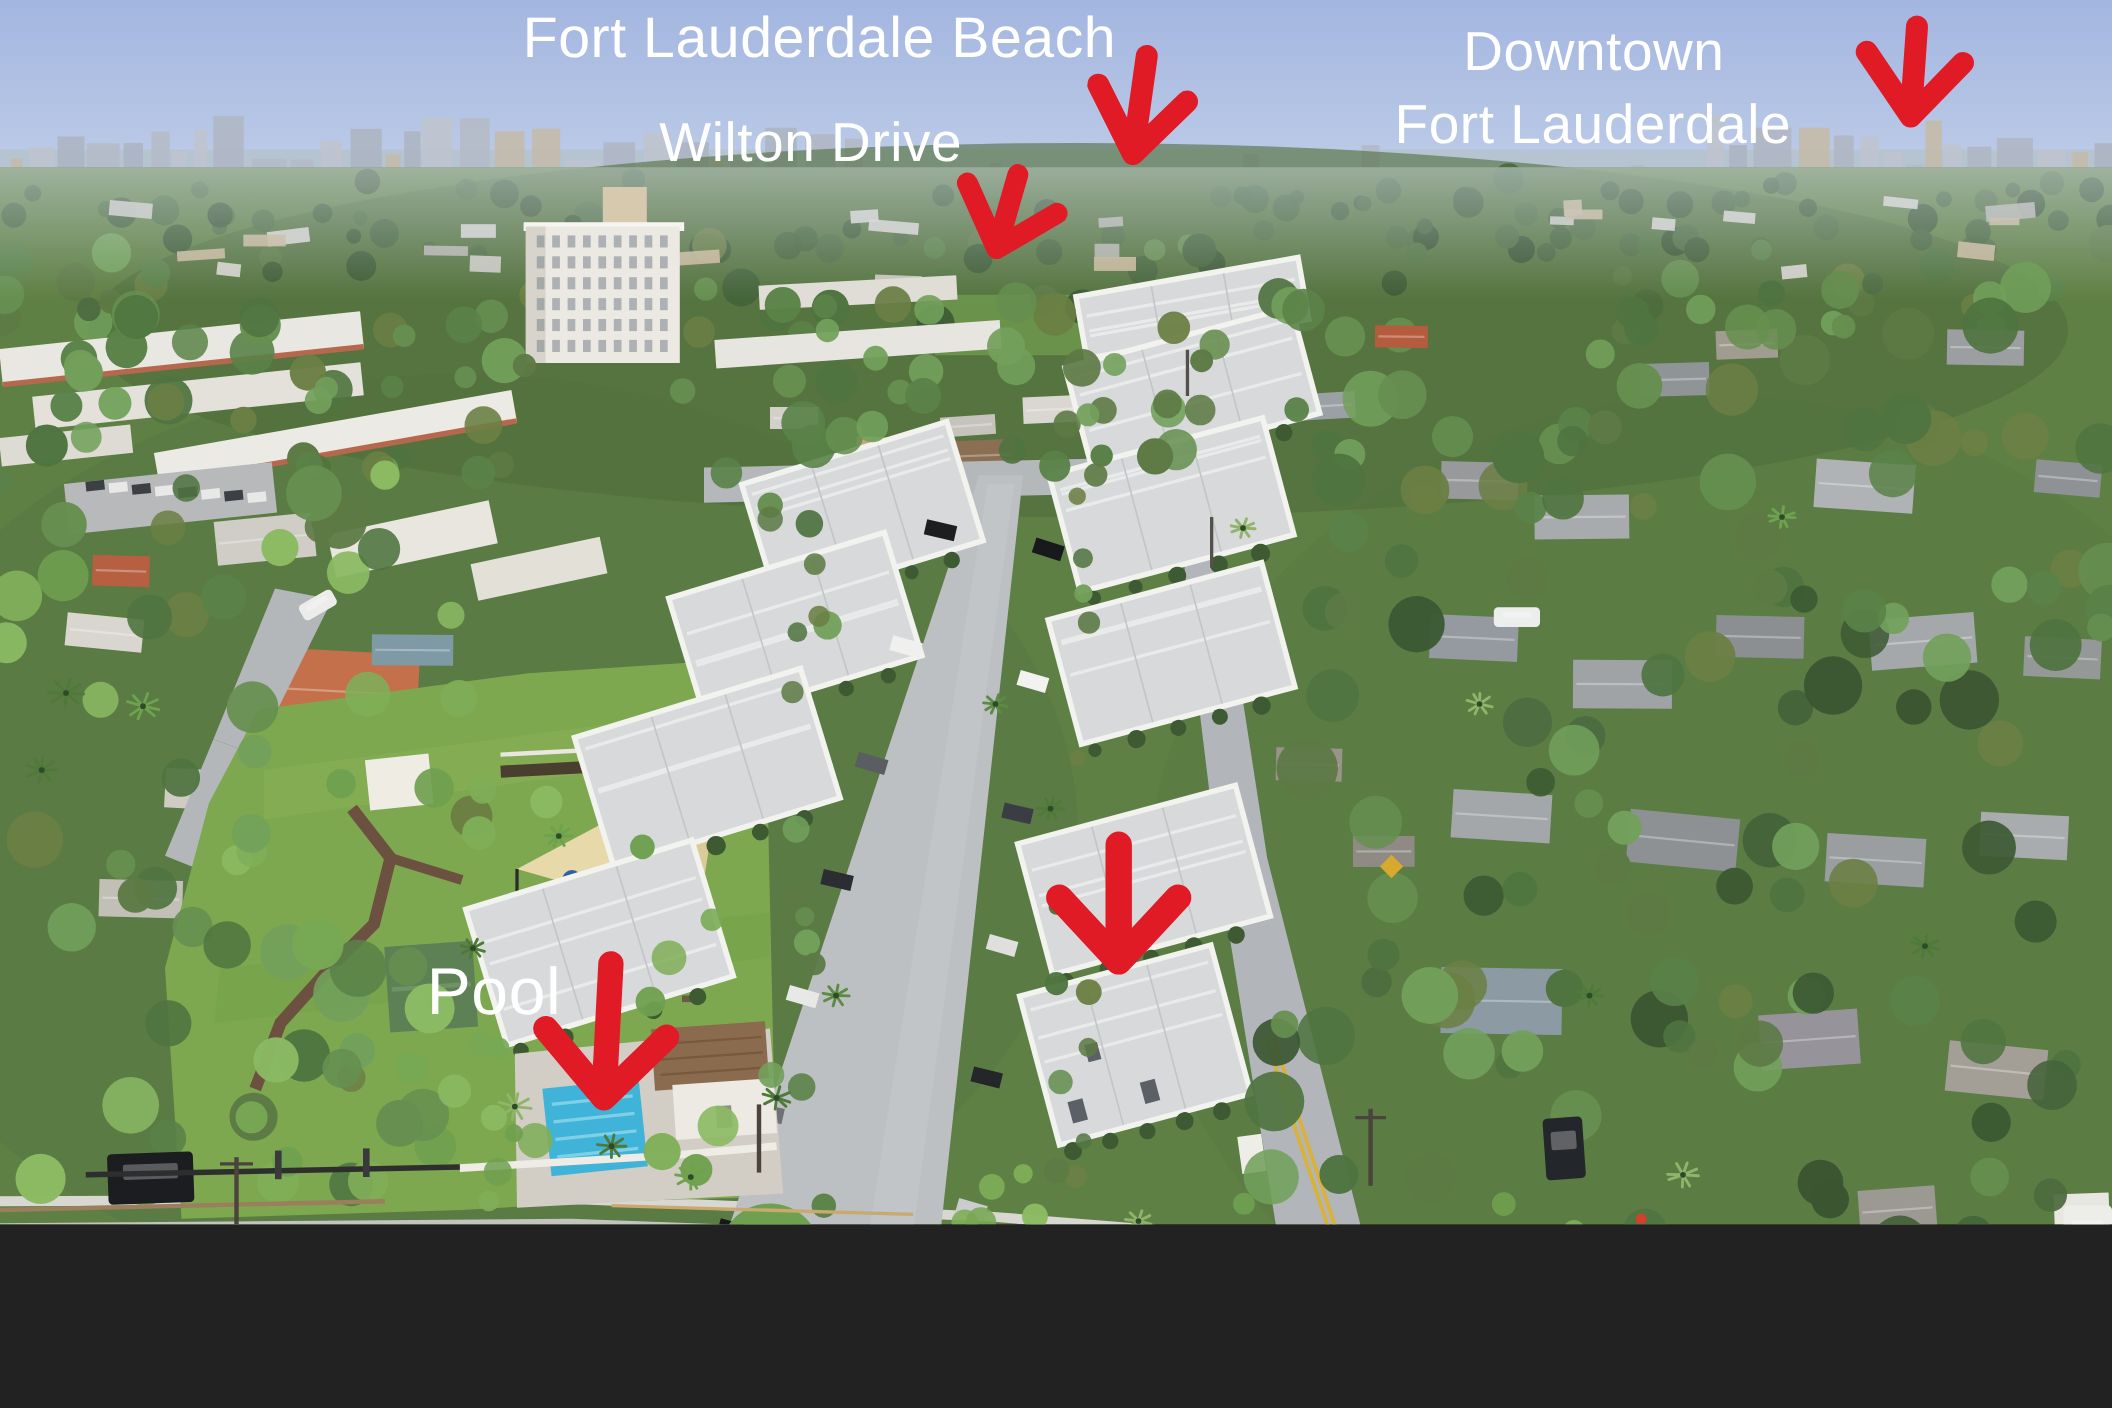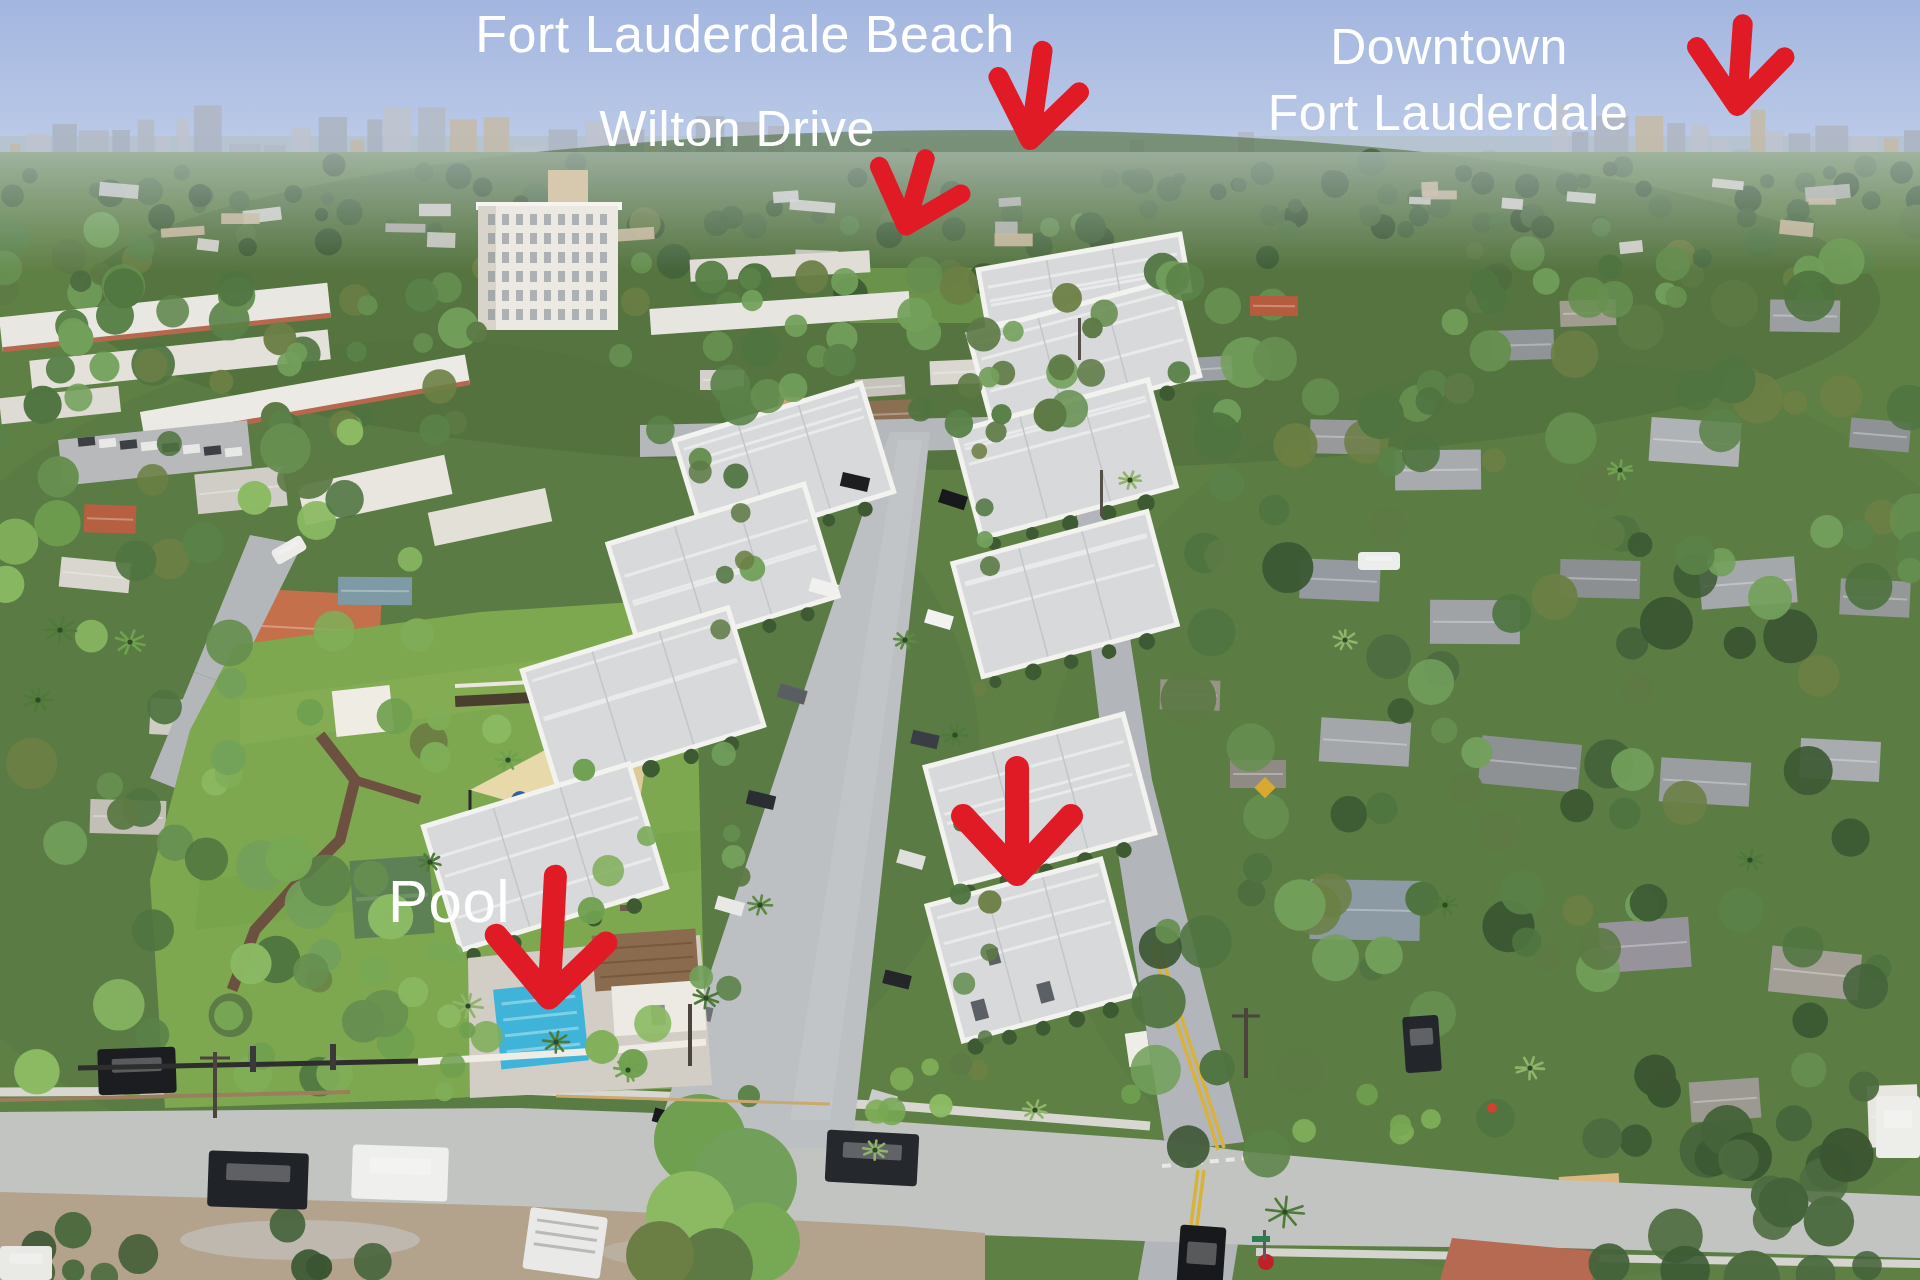--- a/index.html
+++ b/index.html
@@ -1,16 +1,16 @@
 <!DOCTYPE html>
 <html><head>
 <meta charset="utf-8">
 <style>
   html,body{margin:0;padding:0;background:#222;}
-  #stage{width:1920px;height:1280px;position:relative;overflow:hidden;}
+  #stage{width:1920px;height:1113px;position:relative;overflow:hidden;}
   svg{display:block;}
   text{font-family:"Liberation Sans","DejaVu Sans",sans-serif;}
   .label{fill:#ffffff;letter-spacing:0.5px;}
 </style>
 </head>
 <body>
 
 <div id="stage">
 <svg id="photo" viewBox="0 0 1920 1280" width="1920" height="1280">
   <defs>

